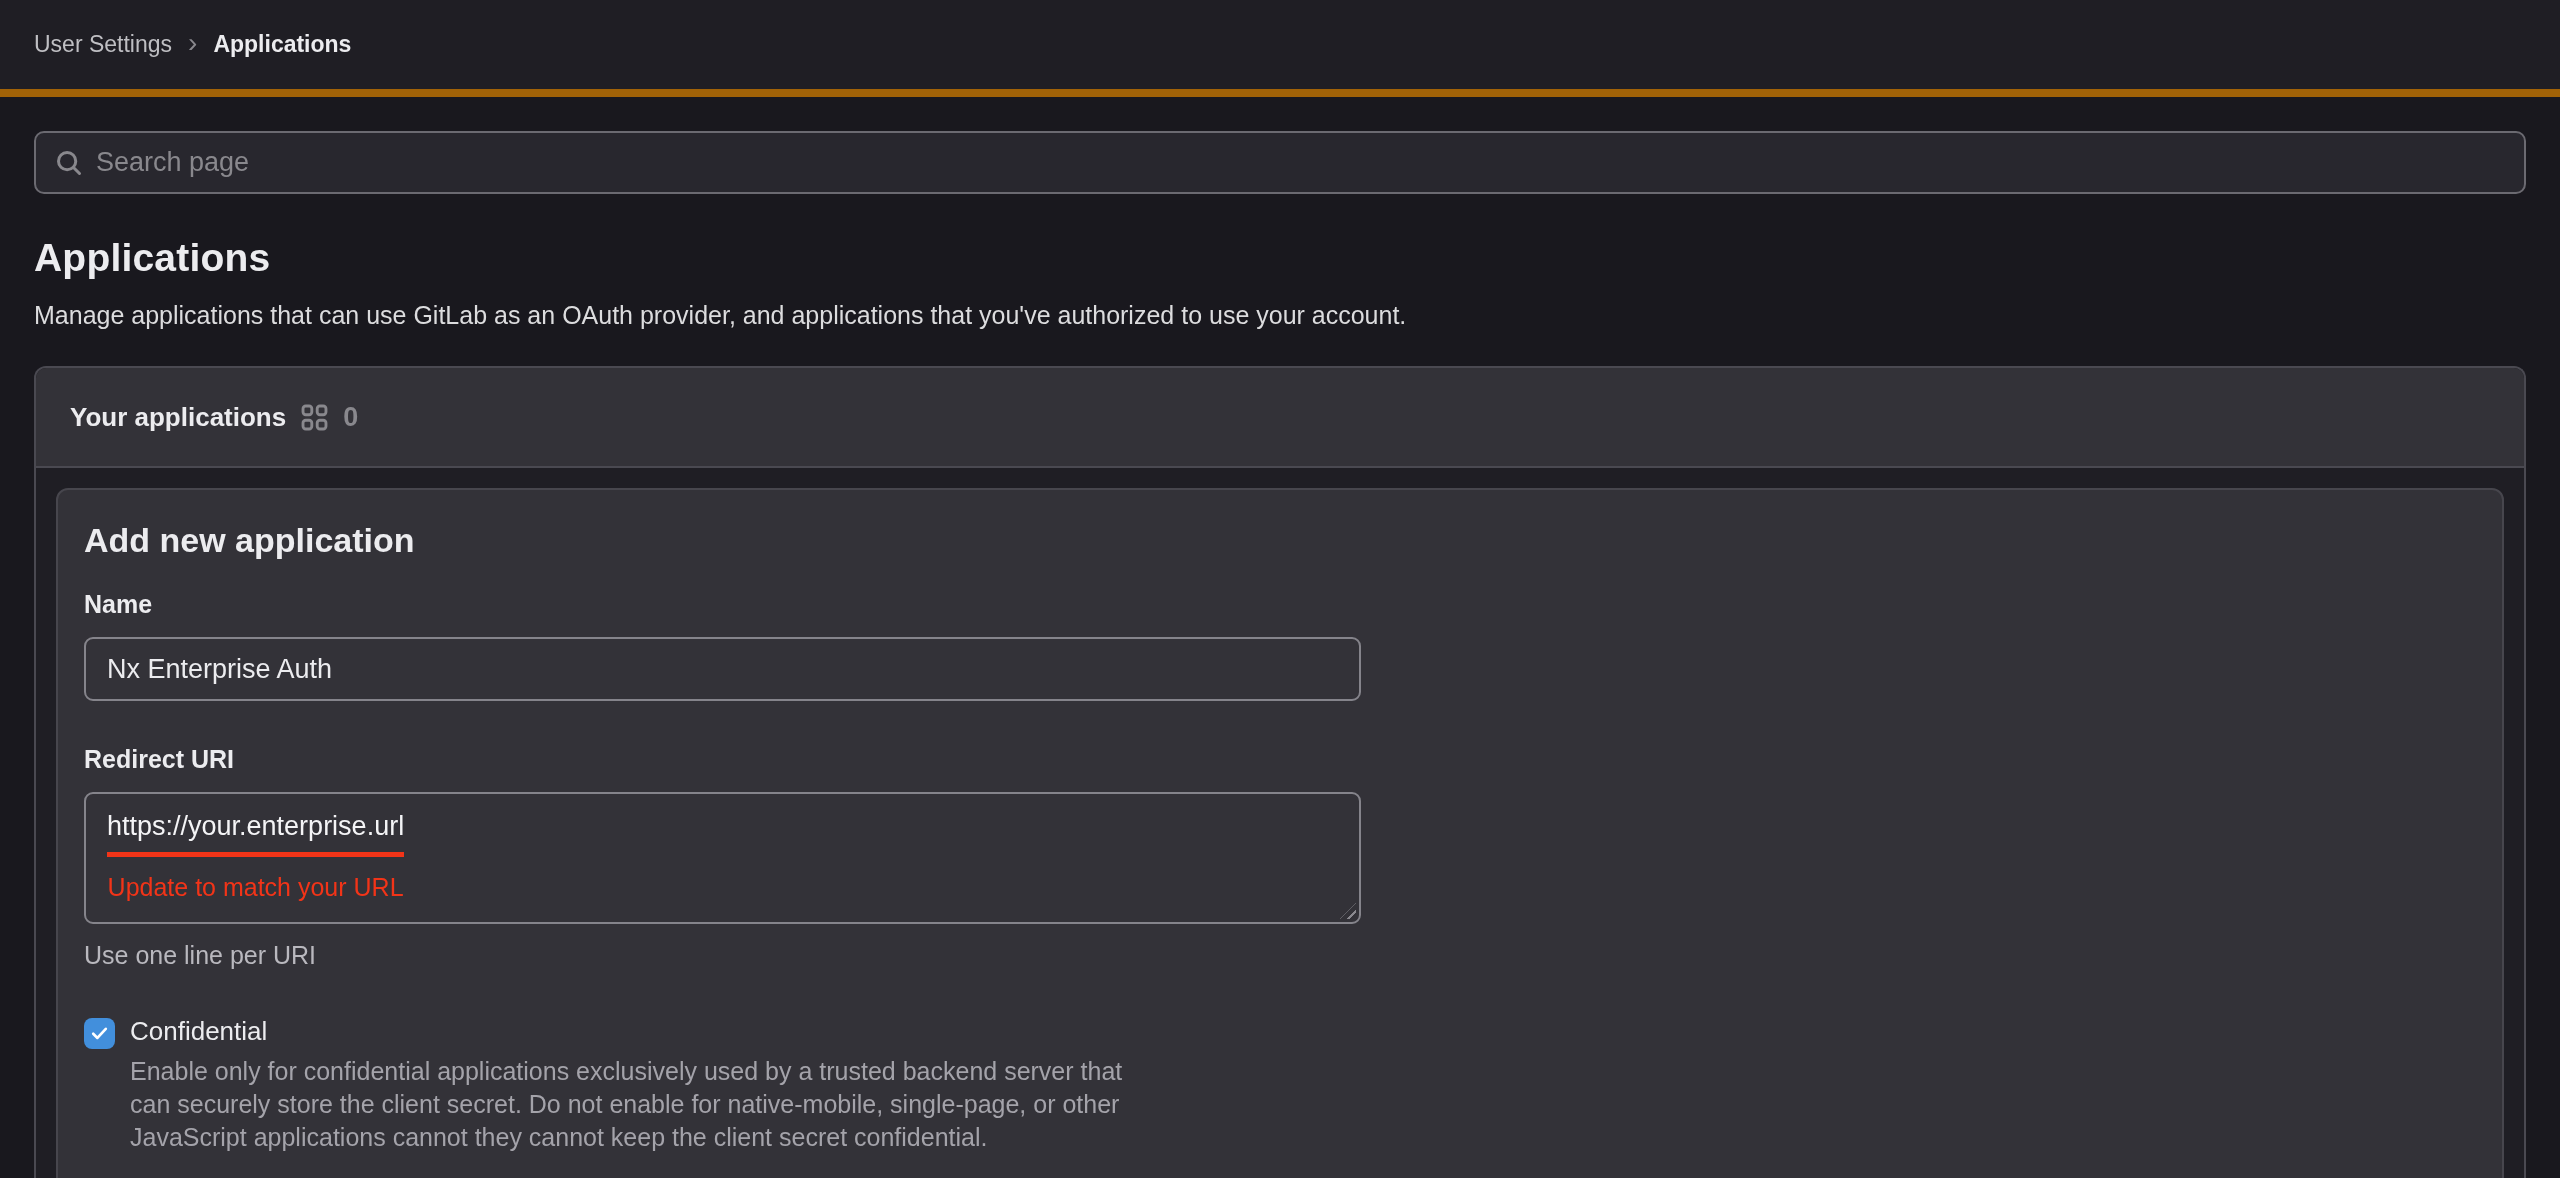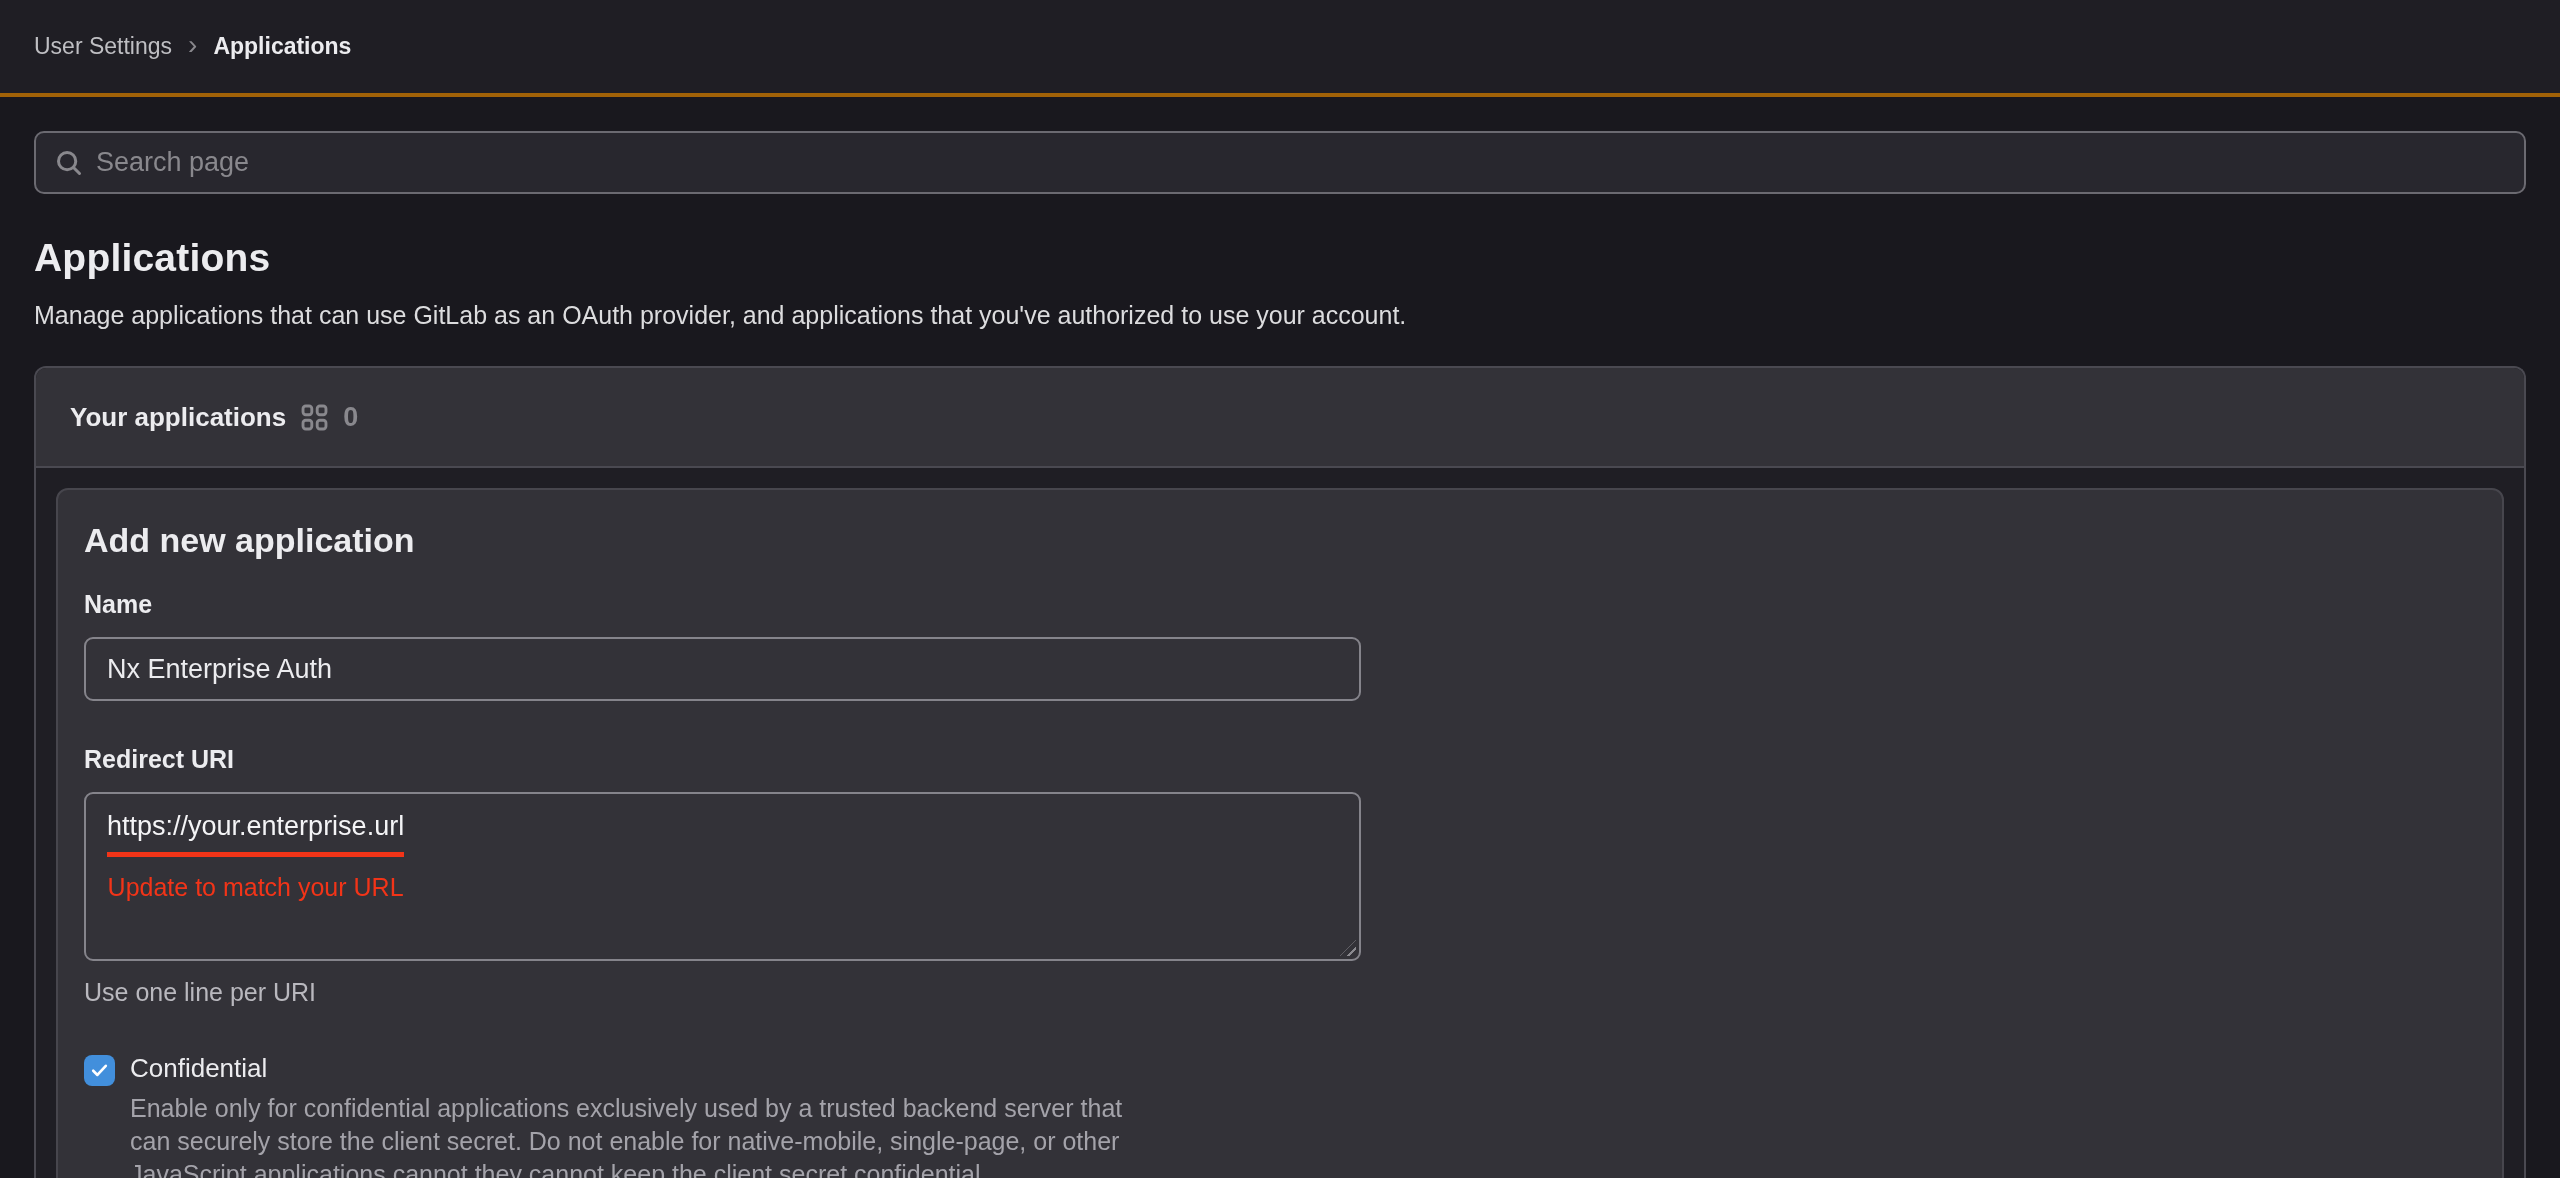--- a/index.html
+++ b/index.html
@@ -7,21 +7,21 @@
   body {
     background: var(--page_bg, #19181e);
     font-family: "Liberation Sans", "DejaVu Sans", sans-serif;
     color: var(--text_primary, #ececef);
   }
 
   
   .topbar {
     height: 97px;
     background: var(--topbar_bg, #1f1e24);
-    border-bottom: 4px solid #a16207;
+    border-bottom: 8px solid #a16207;
     display: flex; align-items: center;
     padding: 0 34px;
   }
   .breadcrumb { display: flex; align-items: center; gap: 16px; font-size: 23px; }
   .crumb { color: var(--breadcrumb_link, #bfbfc3); cursor: pointer; }
   .crumb-sep { color: var(--text_muted, #89888d); font-size: 28px; line-height: 1; padding-bottom: 4px; }
   .crumb.current { color: var(--text_primary, #ececef); font-weight: 700; }
 
   
   .searchbar {
@@ -83,21 +83,21 @@
     border: 2px solid var(--input_border, #85848b);
     border-radius: 9px;
     font-family: inherit; font-size: 27px; color: var(--text_primary, #ececef);
     padding: 0 21px; outline: none; display: block;
   }
   .field-label.redirect { margin-top: 44px; }
 
   .textarea {
     position: relative;
     margin-top: 18px;
-    width: 1277px; height: 169px;
+    width: 1277px; height: 132px;
     border: 2px solid var(--input_border, #85848b);
     border-radius: 9px;
     padding: 15px 21px;
   }
   .url-row { display: flex; align-items: flex-start; }
   .url-part { display: inline-flex; flex-direction: column; align-items: center; }
   .url-text {
     font-size: 27px; color: #f4f4f6;
     padding-bottom: 9px; line-height: 34px;
     border-bottom: 5px solid transparent;

